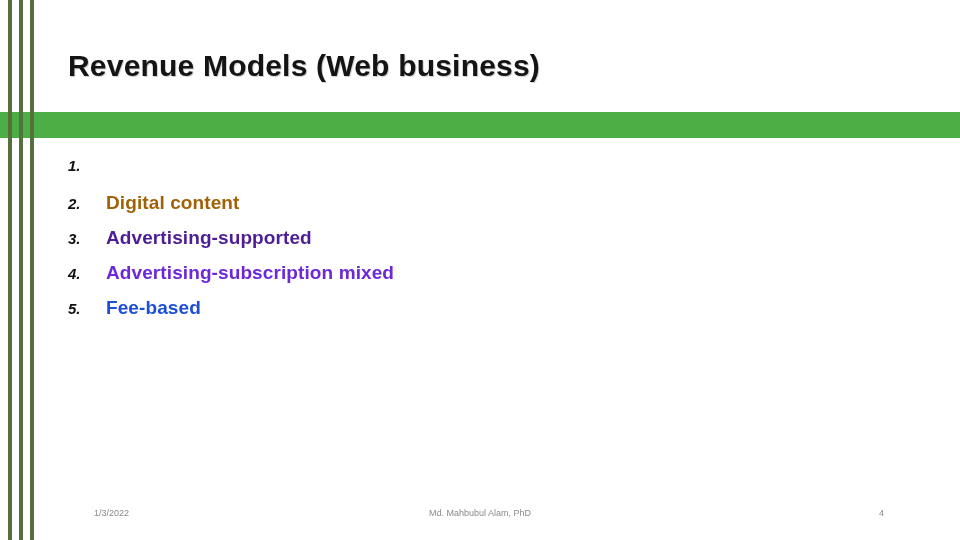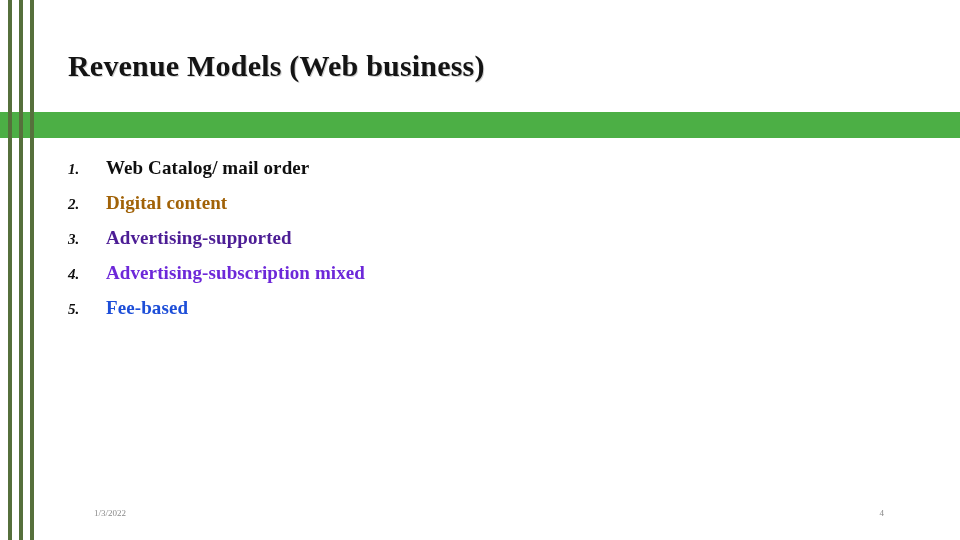--- a/index.html
+++ b/index.html
@@ -11,21 +11,20 @@
   body {
     font-family: "Liberation Sans", sans-serif;
   }
 
   #slide {
     position: relative;
     width: 960px;
     height: 540px;
     background: #ffffff;
     overflow: hidden;
-    font-family: Liberation Serif, serif;
   }
 
   
   .stripe {
     position: absolute;
     top: 0;
     height: 540px;
     background: #56703C;
     z-index: 3;
   }
@@ -138,21 +137,20 @@
   <div class="stripe stripe-3" style="background: rgb(86, 112, 60);"></div>
 
   <div class="banner" style="background: rgb(76, 175, 69);"></div>
 
   <div class="title" style="color: rgb(20, 20, 20);">Revenue Models (Web business)</div>
 
   <div class="content-list">
 
     <div class="list-row">
       <span class="list-num" style="color: rgb(15, 15, 15);">1.</span>
-      <span class="list-text" style="color: rgb(15, 15, 15);">Web Catalog/ mail order</span>
     </div>
 
     <div class="list-row">
       <span class="list-num" style="color: rgb(15, 15, 15);">2.</span>
       <span class="list-text" style="color: #a16207;">Digital content</span>
     </div>
 
     <div class="list-row">
       <span class="list-num" style="color: rgb(15, 15, 15);">3.</span>
       <span class="list-text" style="color: #4c1d95;">Advertising-supported</span>
@@ -165,16 +163,17 @@
 
     <div class="list-row">
       <span class="list-num" style="color: rgb(15, 15, 15);">5.</span>
       <span class="list-text" style="color: #1d4ed8;">Fee-based</span>
     </div>
 
   </div>
 
   <div class="footer">
     <span class="footer-date" style="color: rgb(138, 138, 138); margin-left: 26px;">1/3/2022</span>
+    <span class="footer-author" style="color: rgb(138, 138, 138);">Md. Mahbubul Alam, PhD</span>
     <span class="footer-pageno" style="color: rgb(138, 138, 138);">4</span>
   </div>
 
 </div>
 
 </body></html>

